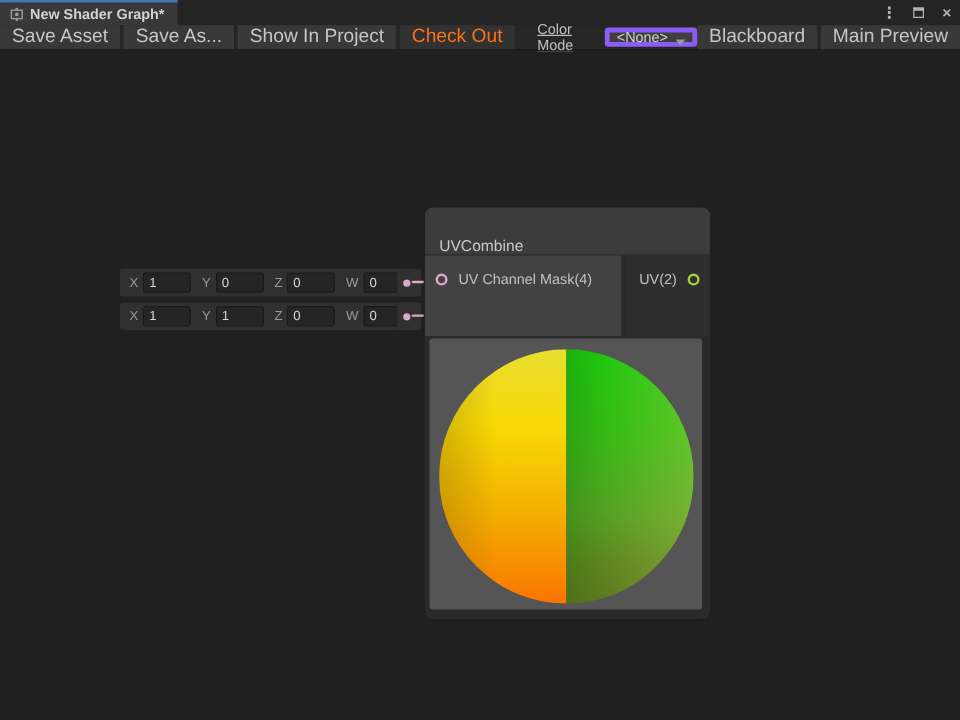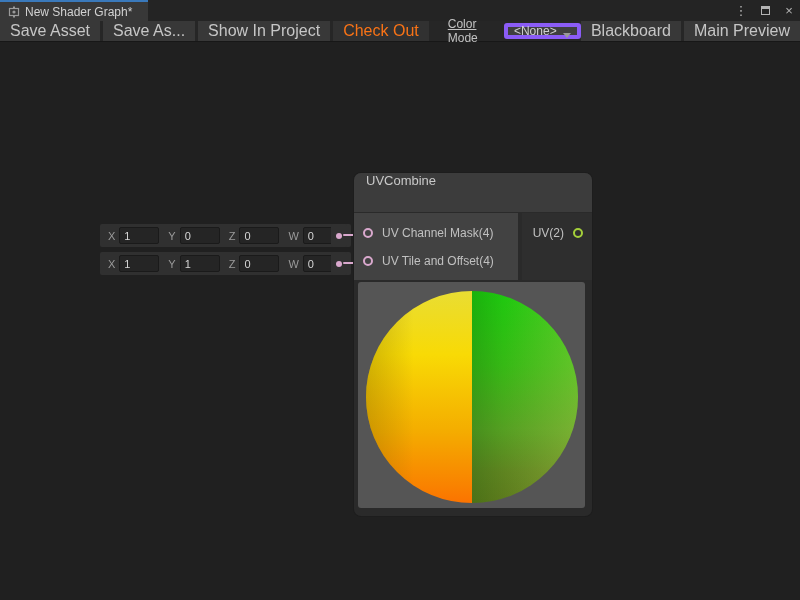--- a/index.html
+++ b/index.html
@@ -1,21 +1,21 @@
 <!DOCTYPE html>
 <html><head>
 <meta charset="utf-8">
 <style>
   * { margin: 0; padding: 0; box-sizing: border-box; }
   html, body { width: 800px; height: 600px; overflow: hidden; background: #202020; }
   body { font-family: "Liberation Sans", "DejaVu Sans", sans-serif; }
   #app { position: relative; width: 800px; height: 600px; background: #202020; }
 
   
-  .tabbar { position: absolute; left: 0; top: 0; width: 800px; height: 21px; background: #242424; }
+  .tabbar { position: absolute; left: 0; top: 0; width: 800px; height: 21px; background: #242424; font-weight: bold; }
   .tab { position: absolute; left: 0; top: 0; height: 21px; width: 148px; background: #383838;
          border-top: 2px solid #3a79bb; display: flex; align-items: center; padding: 0 8px; gap: 5px; }
   .tab-title { font-size: 12px; color: #d2d2d2; white-space: nowrap; }
   .win-controls { position: absolute; right: 4px; top: 0; height: 21px; display: flex; align-items: center; gap: 10px; }
   .win-btn { color: #b4b4b4; font-size: 13px; line-height: 21px; width: 14px; text-align: center; cursor: default; }
   .maximize-glyph { display: inline-block; width: 9px; height: 9px; border: 1px solid #b4b4b4; border-top-width: 3px; }
 
   
   .toolbar { position: absolute; left: 0; top: 21px; width: 800px; height: 21px; background: #262626;
              border-bottom: 1px solid #171717; display: flex; align-items: stretch; }
@@ -50,21 +50,21 @@
 
   
   .wire { position: absolute; height: 2px; background: #d9a8cd; border-radius: 1px; }
   .wire.w0 { left: 343px; top: 191px; width: 24px; }
   .wire.w1 { left: 343px; top: 219px; width: 24px; }
 
   
   .node { position: absolute; left: 354px; top: 130px; width: 238px; height: 343px;
           background: #2a2a2a; border-radius: 7px; box-shadow: 0 0 0 1px #1d1d1d; overflow: hidden; }
   .node-header { height: 40px; background: #3c3c3c; border-bottom: 1px solid #2a2a2a;
-                 display: flex; align-items: flex-start; padding: 0 12px; }
+                 display: flex; align-items: flex-end; padding: 0 12px; }
   .node-title { color: #c9c9c9; font-size: 13px; }
   .node-ports { display: flex; height: 67px; }
   .ports-in { width: 164px; background: #424242; display: flex; flex-direction: column; padding-top: 6px; }
   .ports-gap { width: 4px; background: #2a2a2a; }
   .ports-out { flex: 1; background: #2e2e2e; display: flex; flex-direction: column; padding-top: 6px; text-align: center; }
   .port-row { height: 28px; display: flex; align-items: center; gap: 9px; padding-left: 9px; }
   .port-row.out { justify-content: flex-end; padding-right: 9px; padding-left: 0; }
   .port-ring { width: 10px; height: 10px; border-radius: 50%; border: 2px solid #d9a8cd; background: transparent; flex: 0 0 auto; }
   .port-ring.green { border-color: #a4cf3a; }
   .port-label { color: #c0c0c0; font-size: 12px; white-space: nowrap; }
@@ -172,24 +172,20 @@
 
     <div class="node">
       <div class="node-header">
         <span class="node-title">UVCombine</span>
       </div>
       <div class="node-ports">
         <div class="ports-in">
           <div class="port-row">
             <span class="port-ring"></span>
             <span class="port-label">UV Channel Mask(4)</span>
-          </div>
-          <div class="port-row">
-            <span class="port-ring"></span>
-            <span class="port-label">UV Tile and Offset(4)</span>
           </div>
         </div>
         <div class="ports-gap"></div>
         <div class="ports-out">
           <div class="port-row out">
             <span class="port-label">UV(2)</span>
             <span class="port-ring green"></span>
           </div>
         </div>
       </div>

